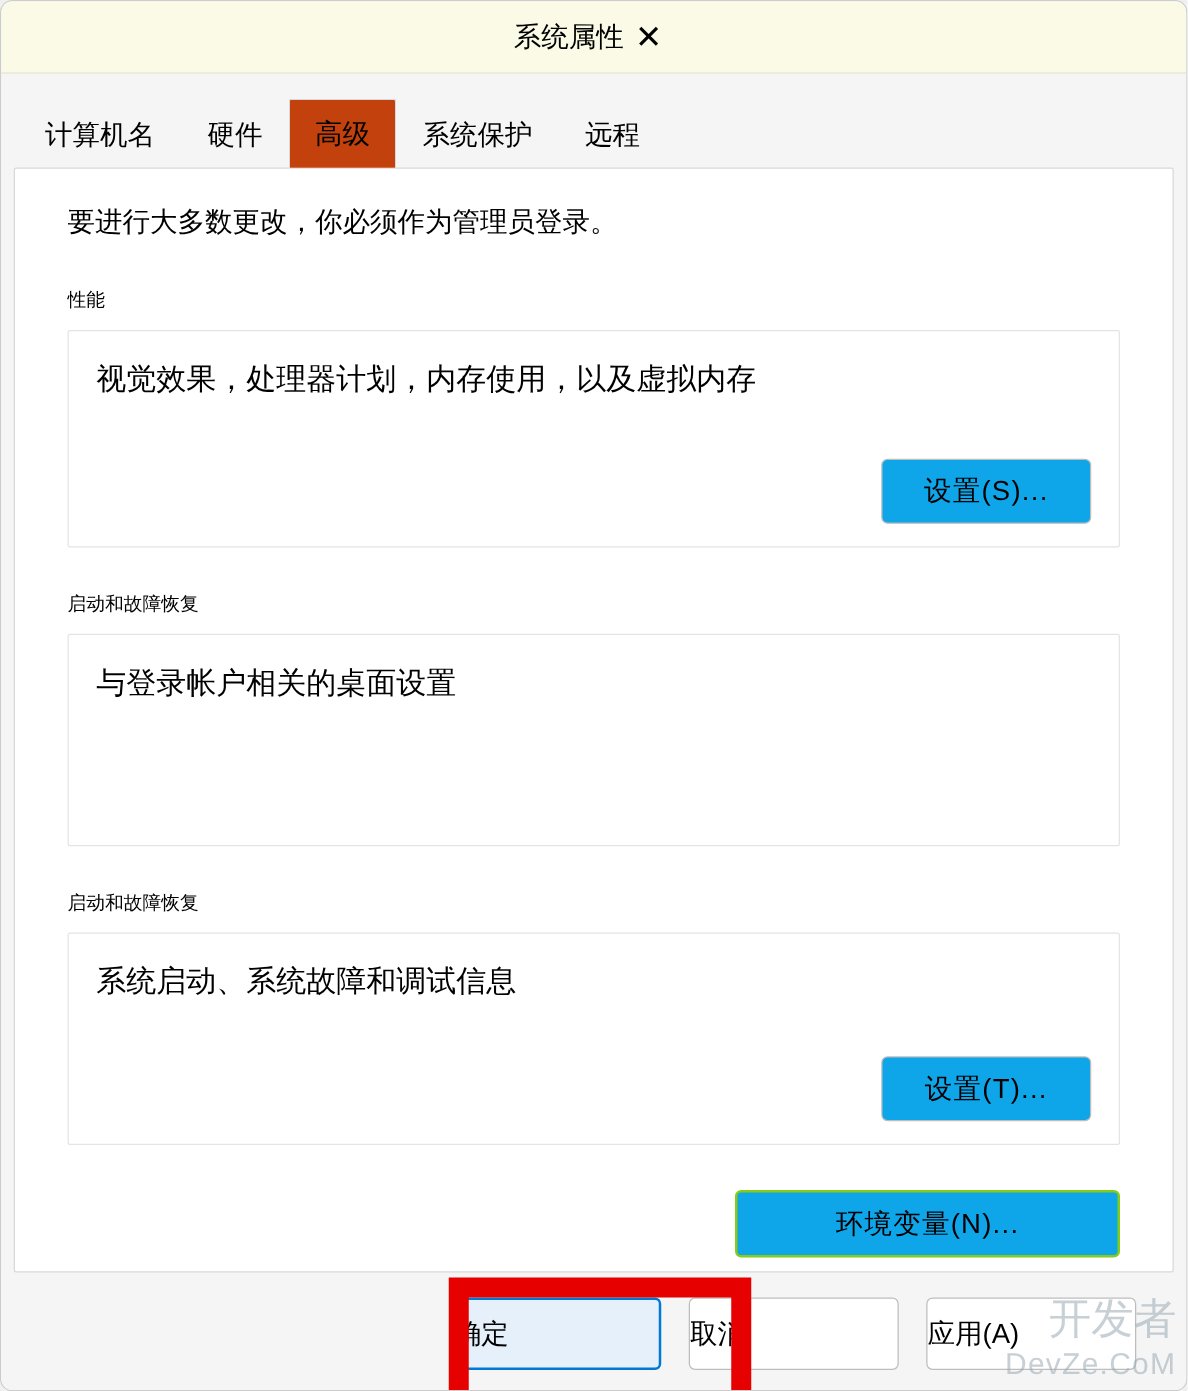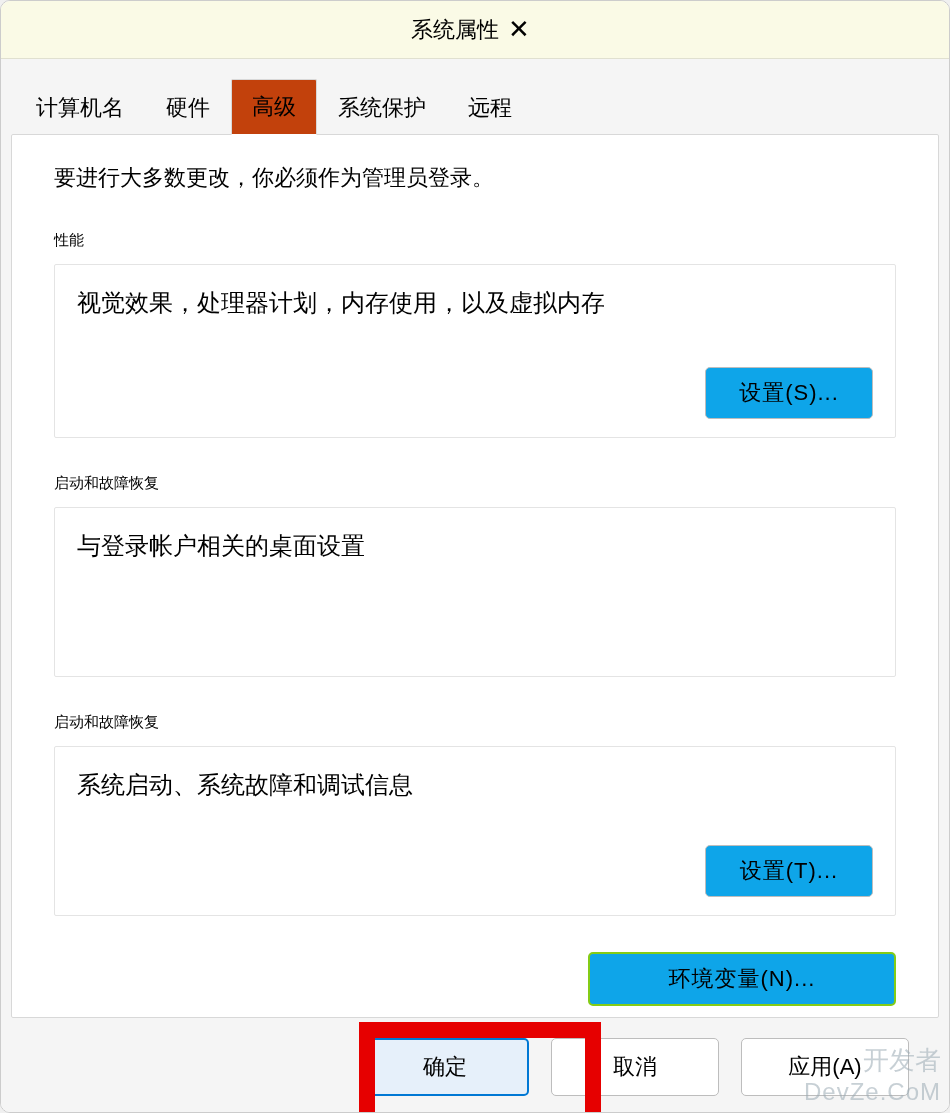--- a/index.html
+++ b/index.html
@@ -145,21 +145,21 @@
       padding-right: 30px;
       position: relative;
     }
     .bottom-btn {
       font-size: 22px;
       background: #fff;
       border: 1px solid #bdbdbd;
       border-radius: 5px;
       width: 168px;
       padding: 12px 0;
-      text-align: center;
+      text-align: left;
       cursor: pointer;
     }
     .bottom-btn.primary {
       background: #e6f0fa;
       border: 2px solid #0078d4;
     }
     .red-box {
       position: absolute;
       border: 16px solid #e60000;
       width: 242px;
@@ -171,21 +171,21 @@
     .watermark {
       position: absolute;
       right: 8px;
       bottom: 6px;
       text-align: right;
       pointer-events: none;
       user-select: none;
       opacity: 0.55;
     }
     .watermark .wm1 {
-      font-size: 26px;
+      font-size: 34px;
       color: #9aa9b3;
       font-family: Liberation Mono, monospace;
     }
     .watermark .wm2 {
       font-size: 24px;
       color: #9aa9b3;
       font-family: Arial, sans-serif;
       letter-spacing: 1px;
     }
   </style>

